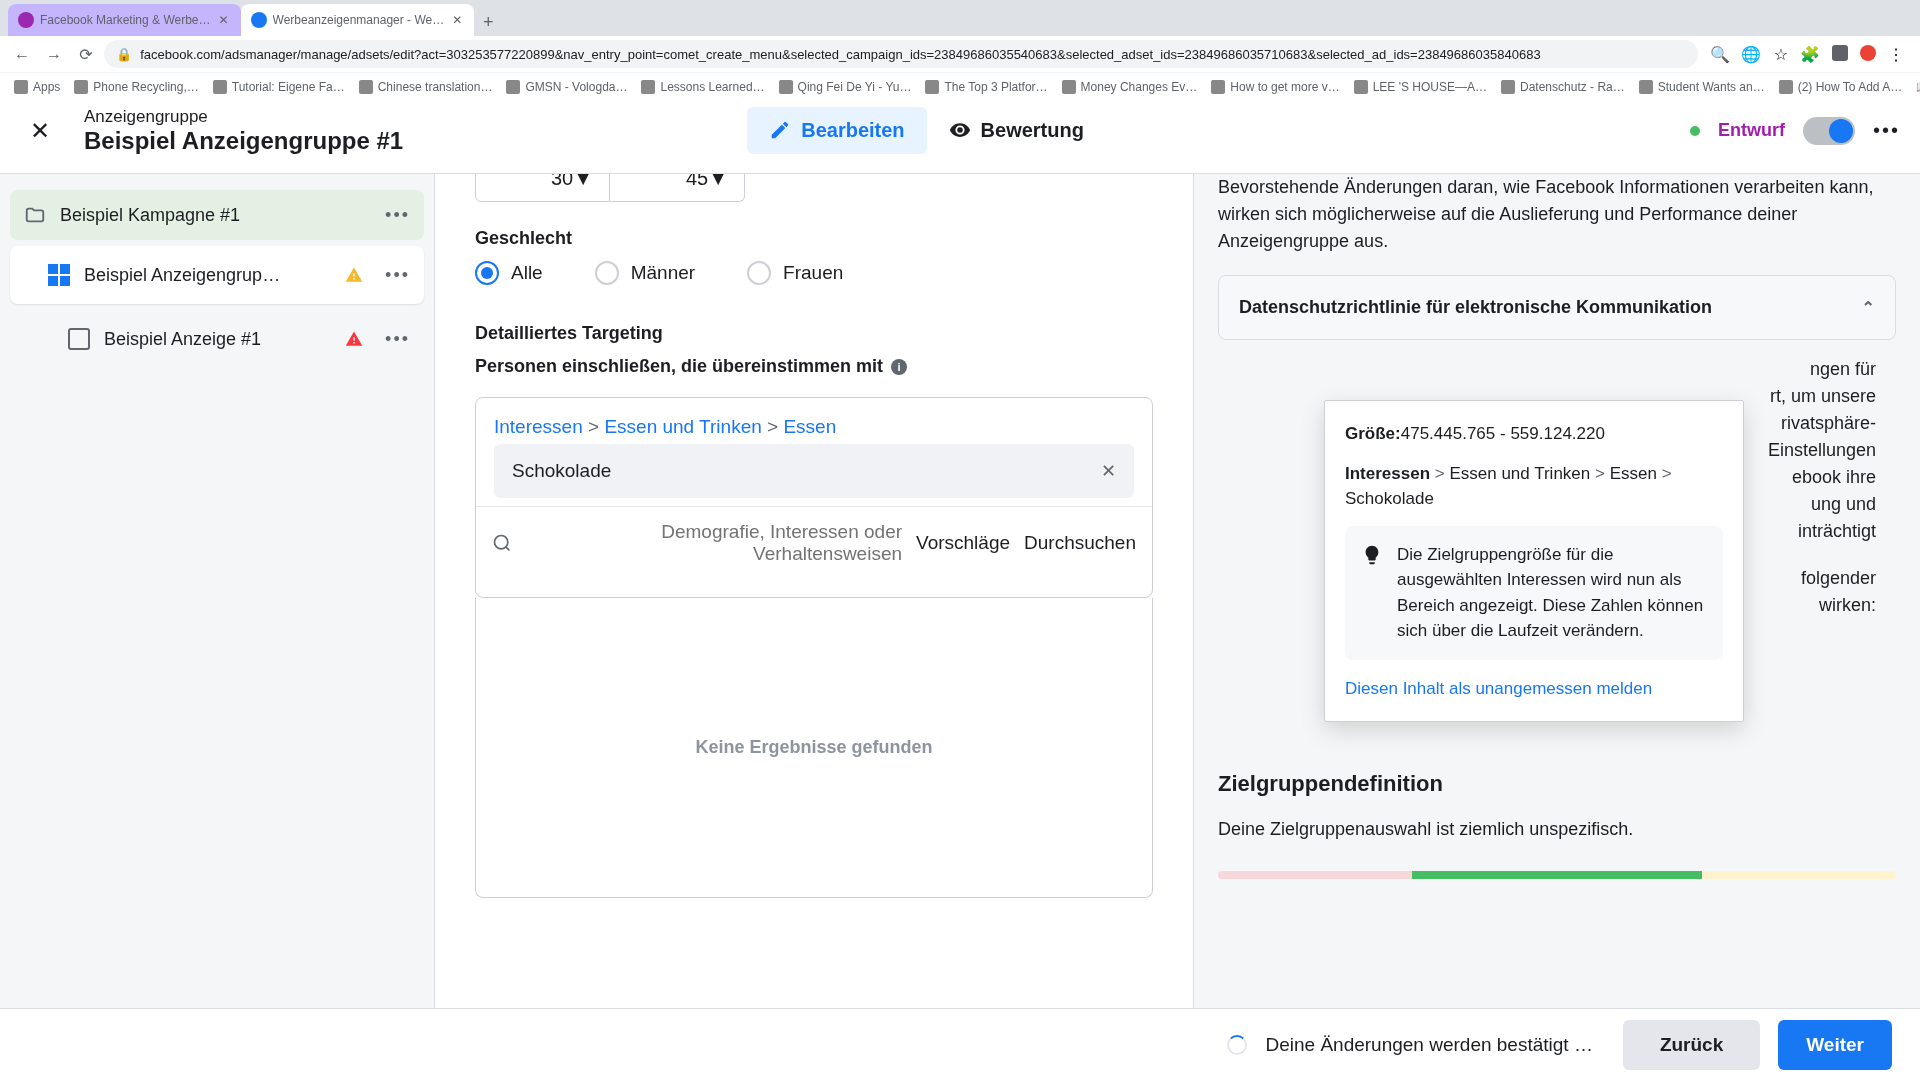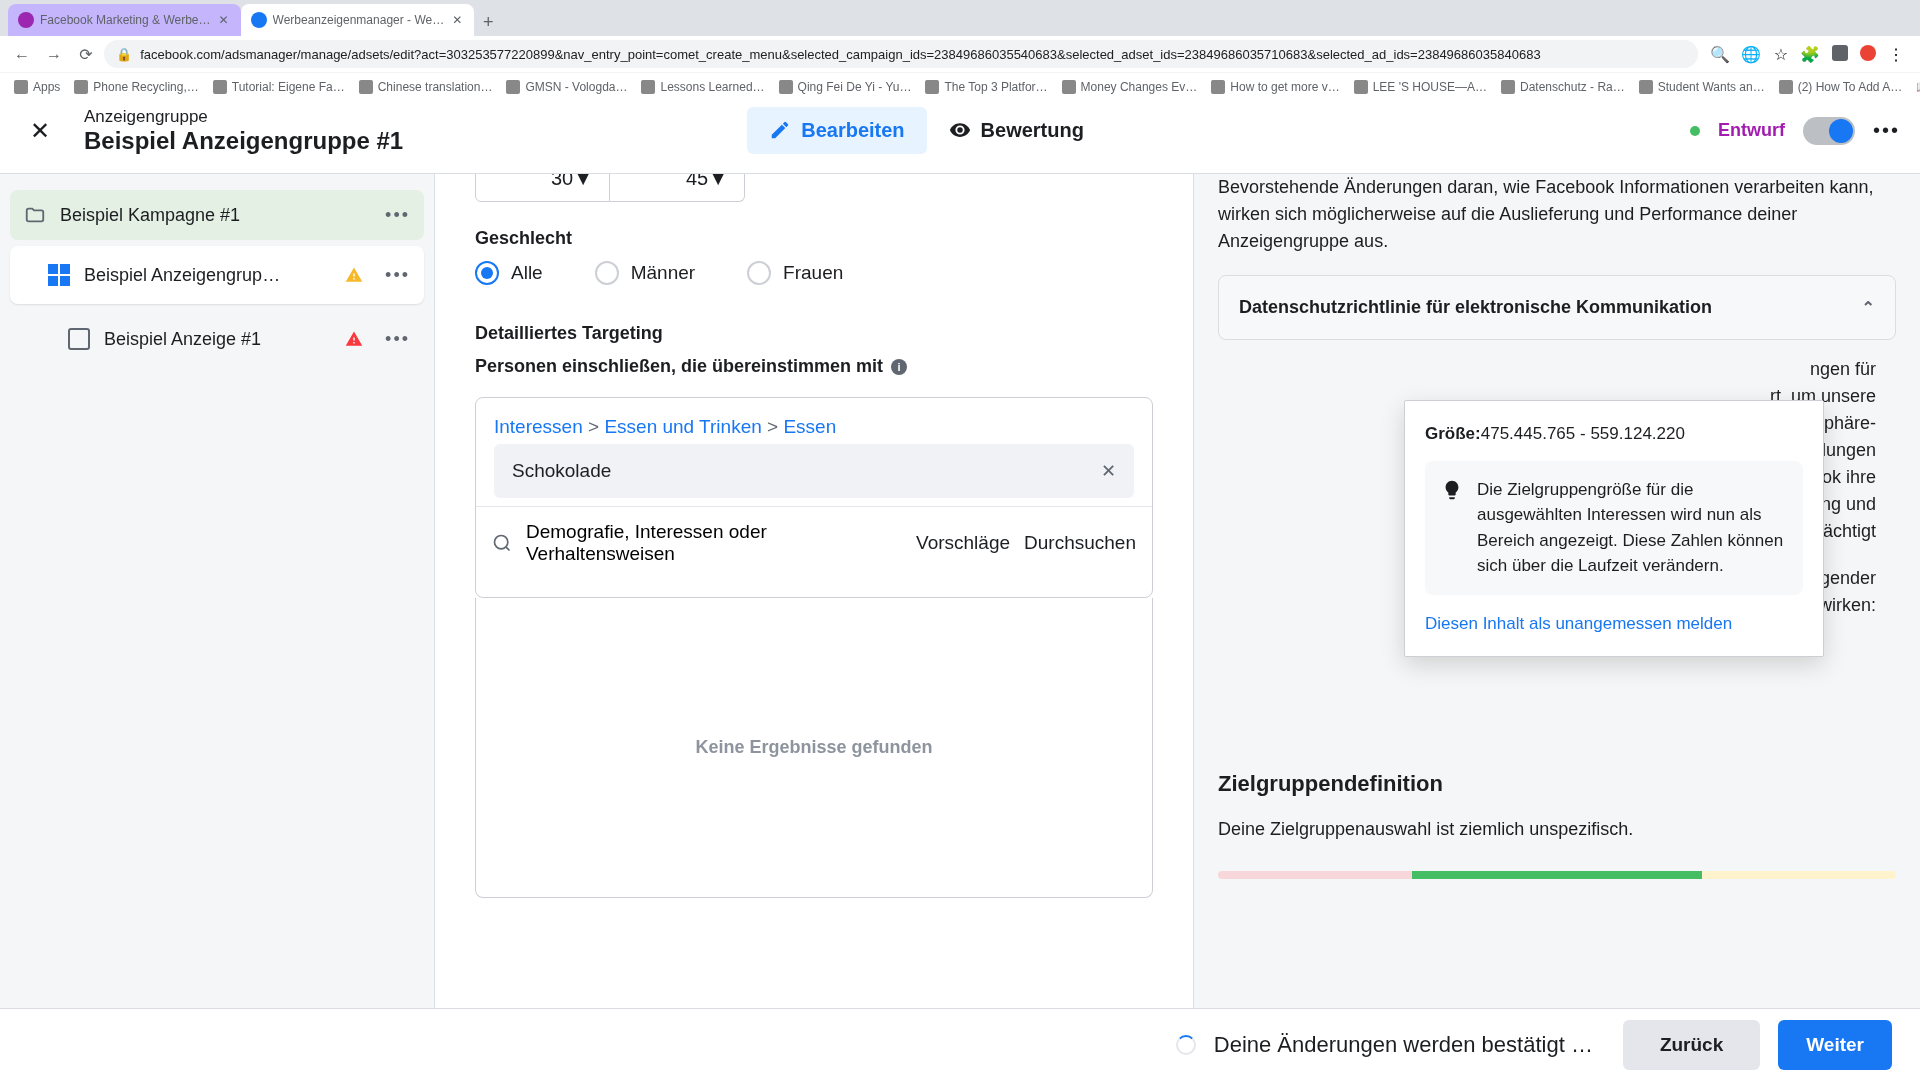--- a/index.html
+++ b/index.html
@@ -71,49 +71,49 @@
 .radio.checked::after { content: ''; width: 12px; height: 12px; background: #1877f2; border-radius: 50%; }
 .sub-label { font-size: 18px; color: #1c1e21; font-weight: 600; margin-bottom: 20px; display: flex; align-items: center; gap: 8px; }
 .info-icon { width: 16px; height: 16px; border-radius: 50%; background: #606770; color: #fff; display: inline-flex; align-items: center; justify-content: center; font-size: 11px; font-weight: bold; }
 .targeting-box { border: 1px solid #ccd0d5; border-radius: 8px; padding: 18px; }
 .breadcrumb-line { font-size: 19px; color: #1877f2; margin-bottom: 6px; }
 .breadcrumb-sep { color: #606770; }
 .interest-chip { background: #f0f2f5; border-radius: 6px; padding: 16px 18px; font-size: 19px; color: #1c1e21; display: flex; align-items: center; justify-content: space-between; margin-bottom: 8px; }
 .chip-close { font-size: 18px; color: #606770; }
 .search-row { display: flex; align-items: center; gap: 14px; padding: 14px 16px; border-top: 1px solid #e4e6eb; margin: 8px -18px 0 -18px; }
 .search-icon { width: 20px; height: 20px; color: #606770; }
-.search-placeholder { flex: 1; font-size: 19px; color: #000000; }
+.search-placeholder { flex: 1; font-size: 19px; color: #737373; text-align: right; }
 .search-action { font-size: 19px; color: #1c1e21; }
 .results-box { border: 1px solid #ccd0d5; border-top: none; border-radius: 0 0 8px 8px; height: 300px; display: flex; align-items: center; justify-content: center; font-size: 18px; color: #8d949e; font-weight: 600; }
 
 
 .right-col { flex: 1; padding: 0 24px; overflow: hidden; font-size: 18px; line-height: 1.5; color: #1c1e21; position: relative; }
 .notice-text { margin-bottom: 20px; }
 .collapse-card { background: #f7f8fa; border: 1px solid #dadde1; border-radius: 8px; padding: 18px 20px; display: flex; align-items: center; justify-content: space-between; font-weight: 700; }
 .chevron-up { font-size: 16px; color: #606770; }
 .privacy-text { padding: 16px 20px; text-align: right; color: #1c1e21; line-height: 1.5; }
 .audience-title { font-size: 22px; font-weight: 800; margin-top: 12px; }
 .audience-sub { margin-top: 16px; }
 .audience-meter { height: 8px; border-radius: 4px; display: flex; margin-top: 28px; overflow: hidden; }
 .meter-seg { flex: 1; }
 
 
-.tooltip { position: absolute; left: 1404px; top: 400px; width: 420px; background: #fff; border: 1px solid #ccd0d5; border-radius: 2px; box-shadow: 0 8px 24px rgba(0,0,0,0.15); padding: 20px; z-index: 100; font-size: 17px; color: #1c1e21; line-height: 1.5; }
+.tooltip { position: absolute; left: 1324px; top: 400px; width: 420px; background: #fff; border: 1px solid #ccd0d5; border-radius: 2px; box-shadow: 0 8px 24px rgba(0,0,0,0.15); padding: 20px; z-index: 100; font-size: 17px; color: #1c1e21; line-height: 1.5; }
 .tooltip-row { margin-bottom: 14px; }
 .tooltip-label { font-weight: 700; }
 .tooltip-bc-sep { color: #606770; }
 .tooltip-note { background: #f7f8fa; border-radius: 8px; padding: 16px; display: flex; gap: 14px; margin-top: 10px; }
 .bulb-icon { width: 22px; height: 22px; flex-shrink: 0; margin-top: 2px; }
 .tooltip-link { color: #1877f2; margin-top: 16px; display: block; }
 
 
 .footer { position: absolute; bottom: 0; left: 0; right: 0; height: 72px; background: #fff; border-top: 1px solid #dadde1; display: flex; align-items: center; justify-content: flex-end; padding: 0 28px; gap: 18px; }
 .spinner { width: 20px; height: 20px; border: 2px solid #e4e6eb; border-top-color: #1877f2; border-radius: 50%; animation: spin 1s linear infinite; }
 @keyframes spin { to { transform: rotate(360deg); } }
-.footer-text { font-size: 22px; color: #1c1e21; margin-right: 12px; }
+.footer-text { font-size: 19px; color: #1c1e21; margin-right: 12px; }
 .btn-secondary { background: #e4e6eb; color: #1c1e21; font-size: 19px; font-weight: 600; padding: 14px 37px; border-radius: 6px; border: none; }
 .btn-primary { background: #1877f2; color: #fff; font-size: 19px; font-weight: 600; padding: 14px 28px; border-radius: 6px; border: none; }
 </style>
 </head>
 <body>
 
 <div class="browser-chrome">
   <div class="tab-strip">
     <div class="tab inactive">
       <div class="tab-favicon purple"></div>
@@ -357,20 +357,26 @@
       <div class="meter-seg" style="background:#45bd62;flex:1.5"></div>
       <div class="meter-seg" style="background:#fff3cd"></div>
     </div>
   </div>
 </div>
 
 <div class="tooltip">
   <div class="tooltip-row">
     <span class="tooltip-label">Größe:</span><span>475.445.765 - 559.124.220</span>
   </div>
+  <div class="tooltip-row">
+    <span class="tooltip-label">Interessen</span>
+    <span class="tooltip-bc-sep"> &gt; </span><span>Essen und Trinken</span>
+    <span class="tooltip-bc-sep"> &gt; </span><span>Essen</span>
+    <span class="tooltip-bc-sep"> &gt; </span><span>Schokolade</span>
+  </div>
   <div class="tooltip-note">
     <svg class="bulb-icon" viewBox="0 0 24 24" fill="#1c1e21">
         <path d="M9 21c0 .55.45 1 1 1h4c.55 0 1-.45 1-1v-1H9v1zm3-19C8.14 2 5 5.14 5 9c0 2.38 1.19 4.47 3 5.74V17c0 .55.45 1 1 1h6c.55 0 1-.45 1-1v-2.26c1.81-1.27 3-3.36 3-5.74 0-3.86-3.14-7-7-7z"></path>
       </svg>
     <span>Die Zielgruppengröße für die ausgewählten Interessen wird nun als Bereich angezeigt. Diese Zahlen können sich über die Laufzeit verändern.</span>
   </div>
   <a class="tooltip-link">Diesen Inhalt als unangemessen melden</a>
 </div>
 
 <div class="footer">

